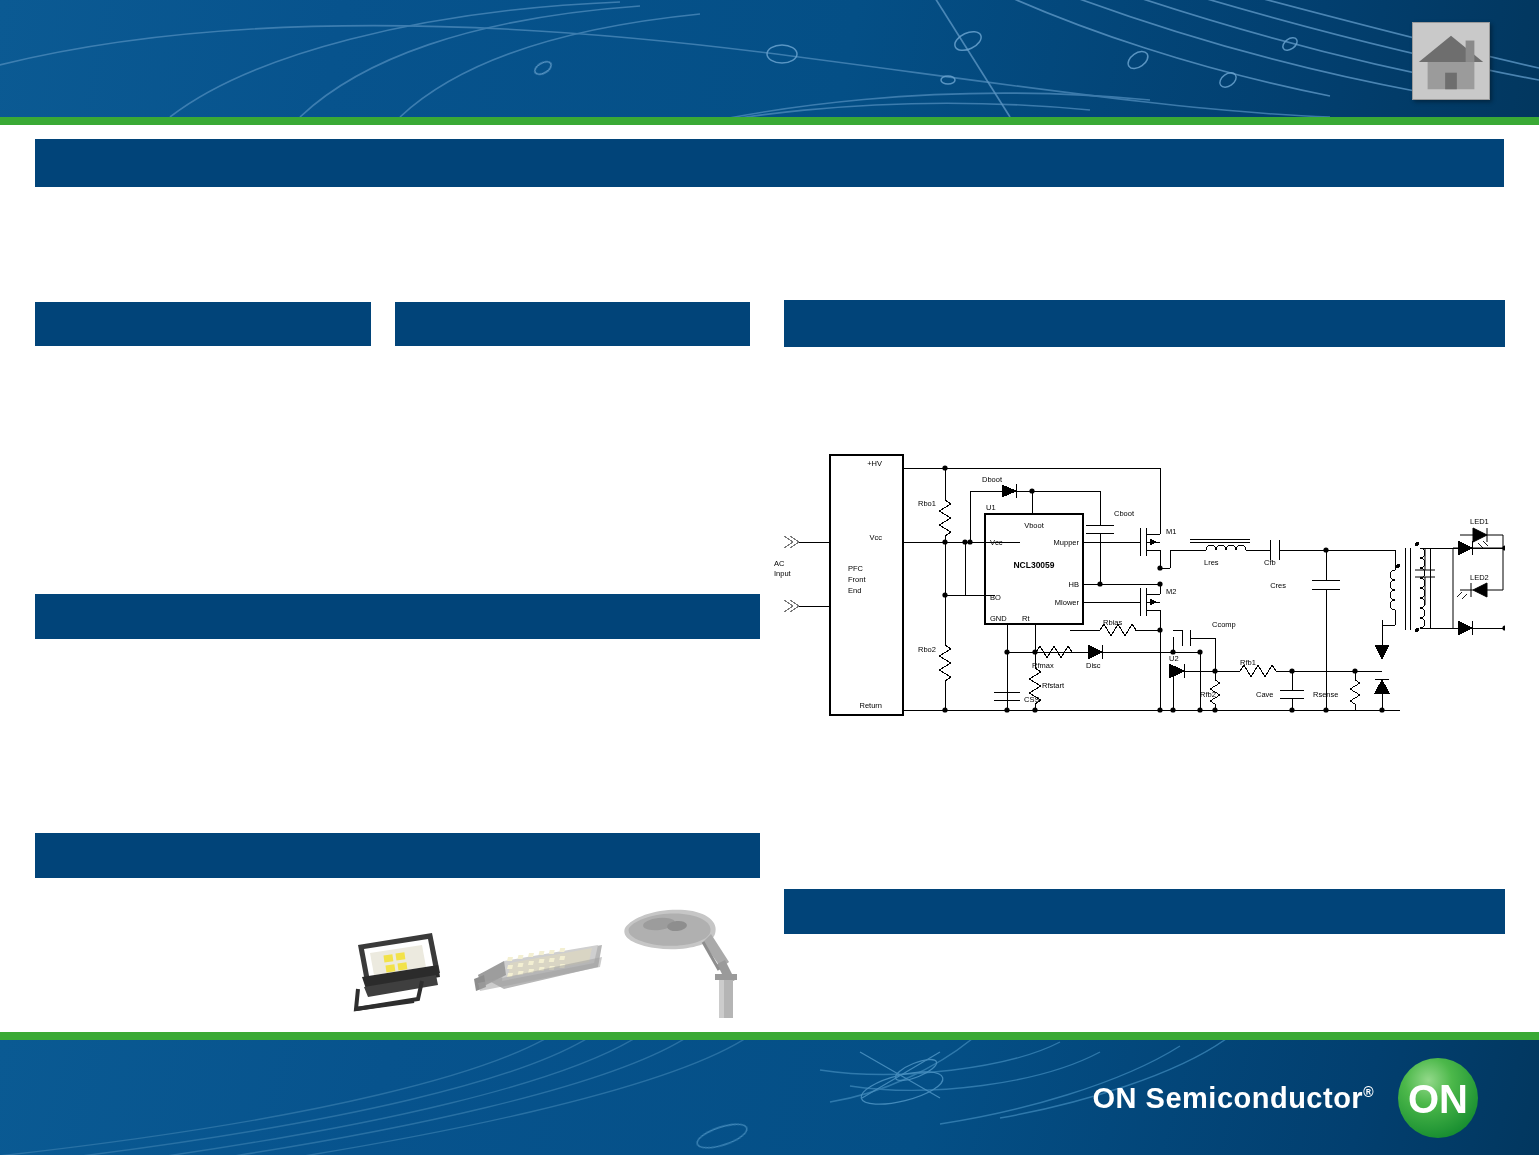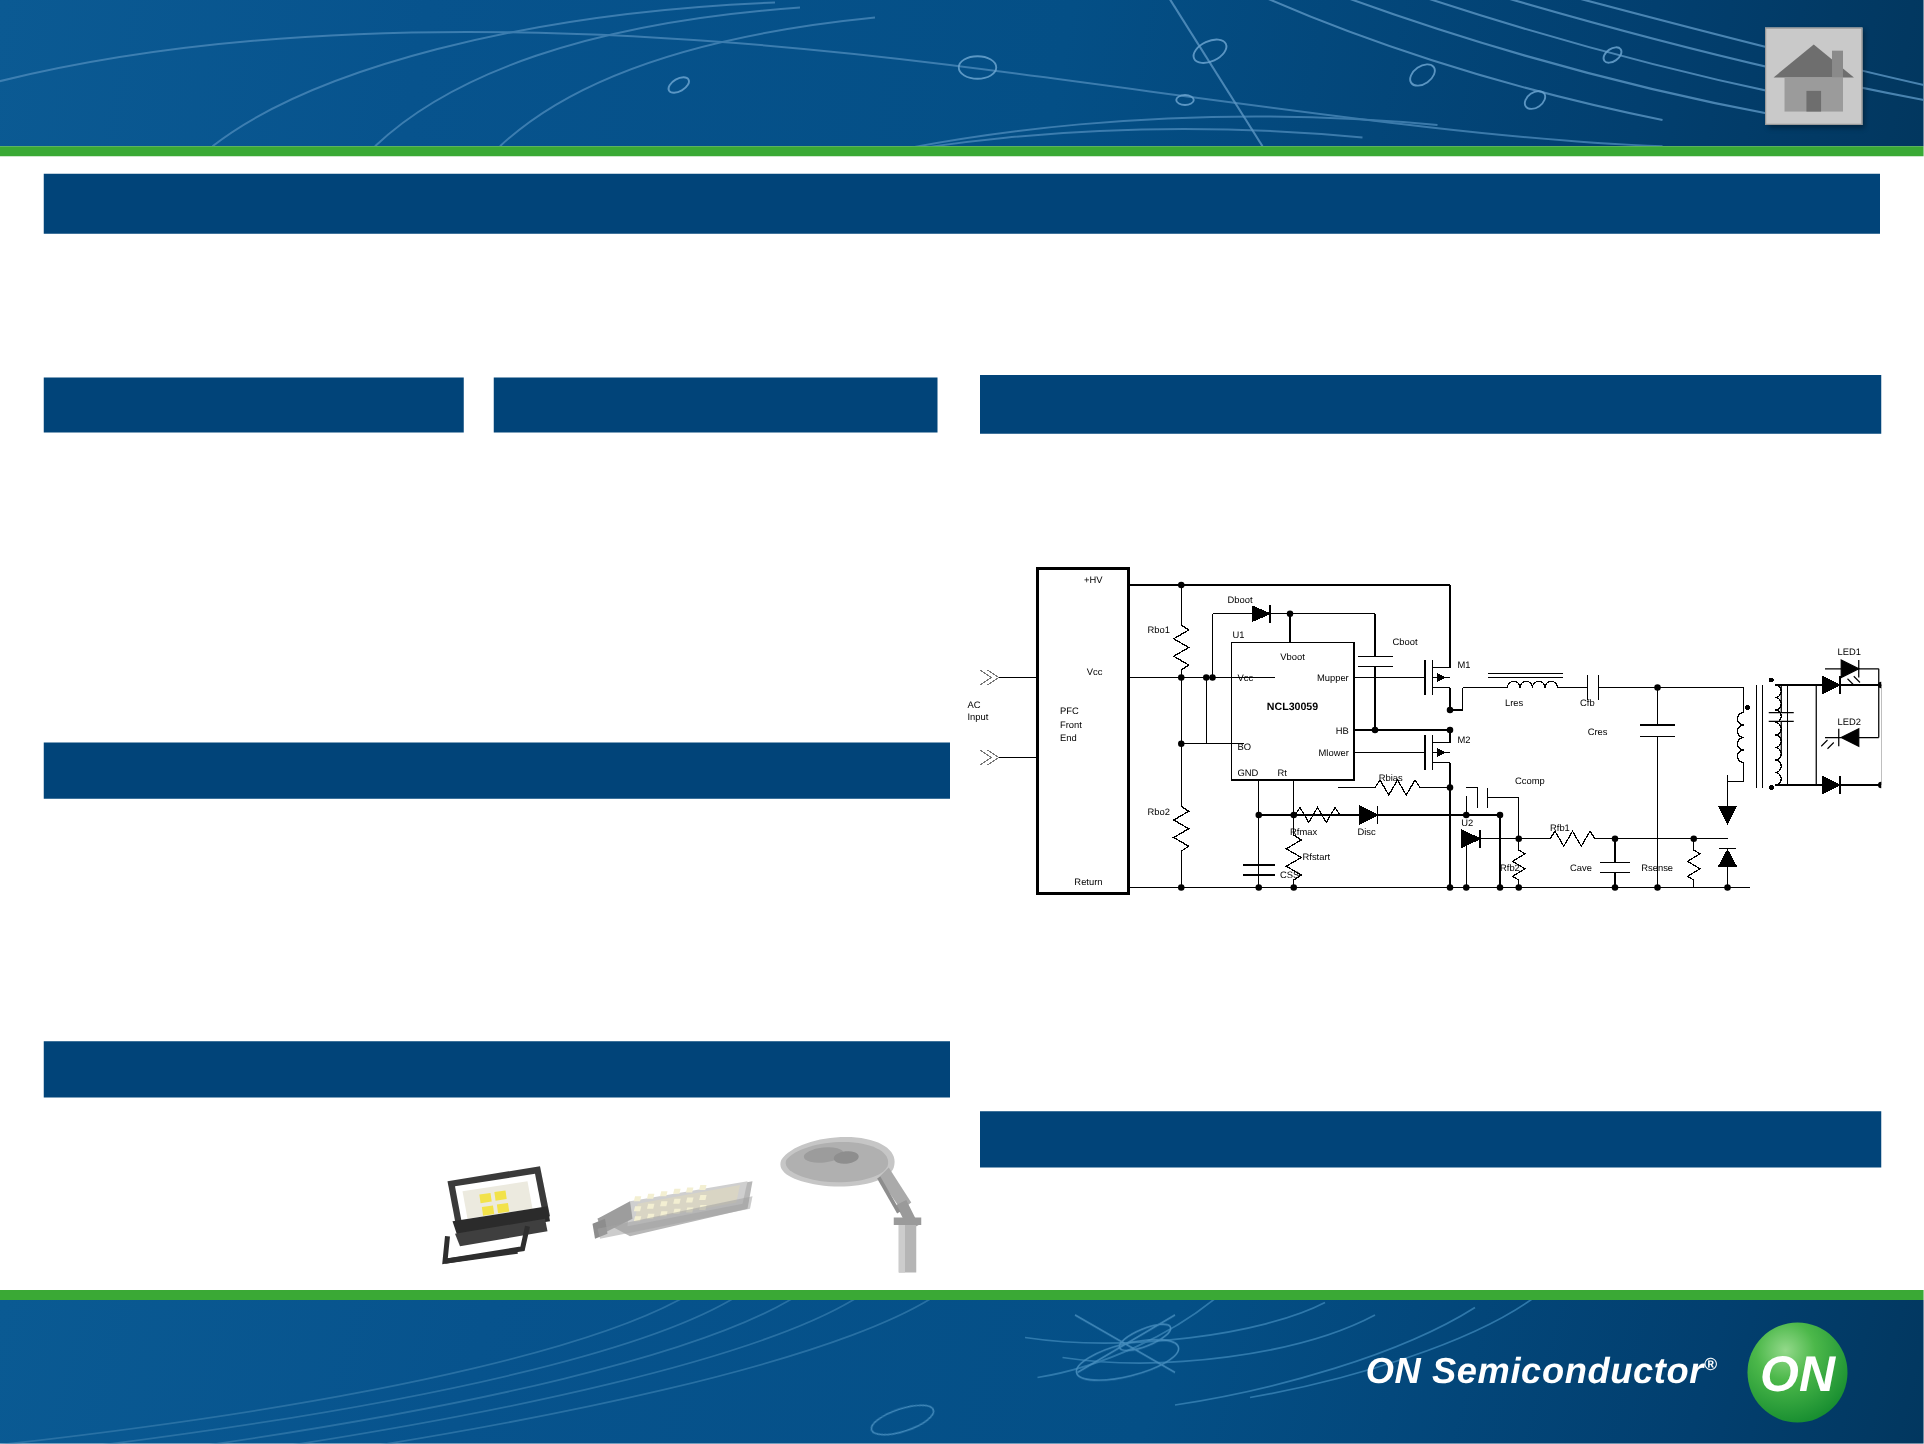--- a/index.html
+++ b/index.html
@@ -62,21 +62,20 @@
 
   
   .footer-green {
     position: absolute; left: 0; top: 1032px; width: 1539px; height: 8px;
     background: #3aa935;
   }
   .footer {
     position: absolute; left: 0; top: 1040px; width: 1539px; height: 115px;
     background: linear-gradient(105deg, #0a5a93 0%, #07538d 25%, #044f86 60%, #023f6f 88%, #02375f 100%);
     overflow: hidden;
-    font-style: italic;
   }
   .footer-art { position: absolute; inset: 0; }
   .footer-brand {
     position: absolute; right: 165px; top: 50%; transform: translateY(-50%);
     color: #ffffff; font-size: 29px; font-weight: bold;
     letter-spacing: 0.5px; white-space: nowrap;
   }
   .footer-brand sup { font-size: 14px; vertical-align: super; font-weight: bold; }
   .on-logo {
     position: absolute; right: 60px; top: 50%; transform: translateY(-50%);

